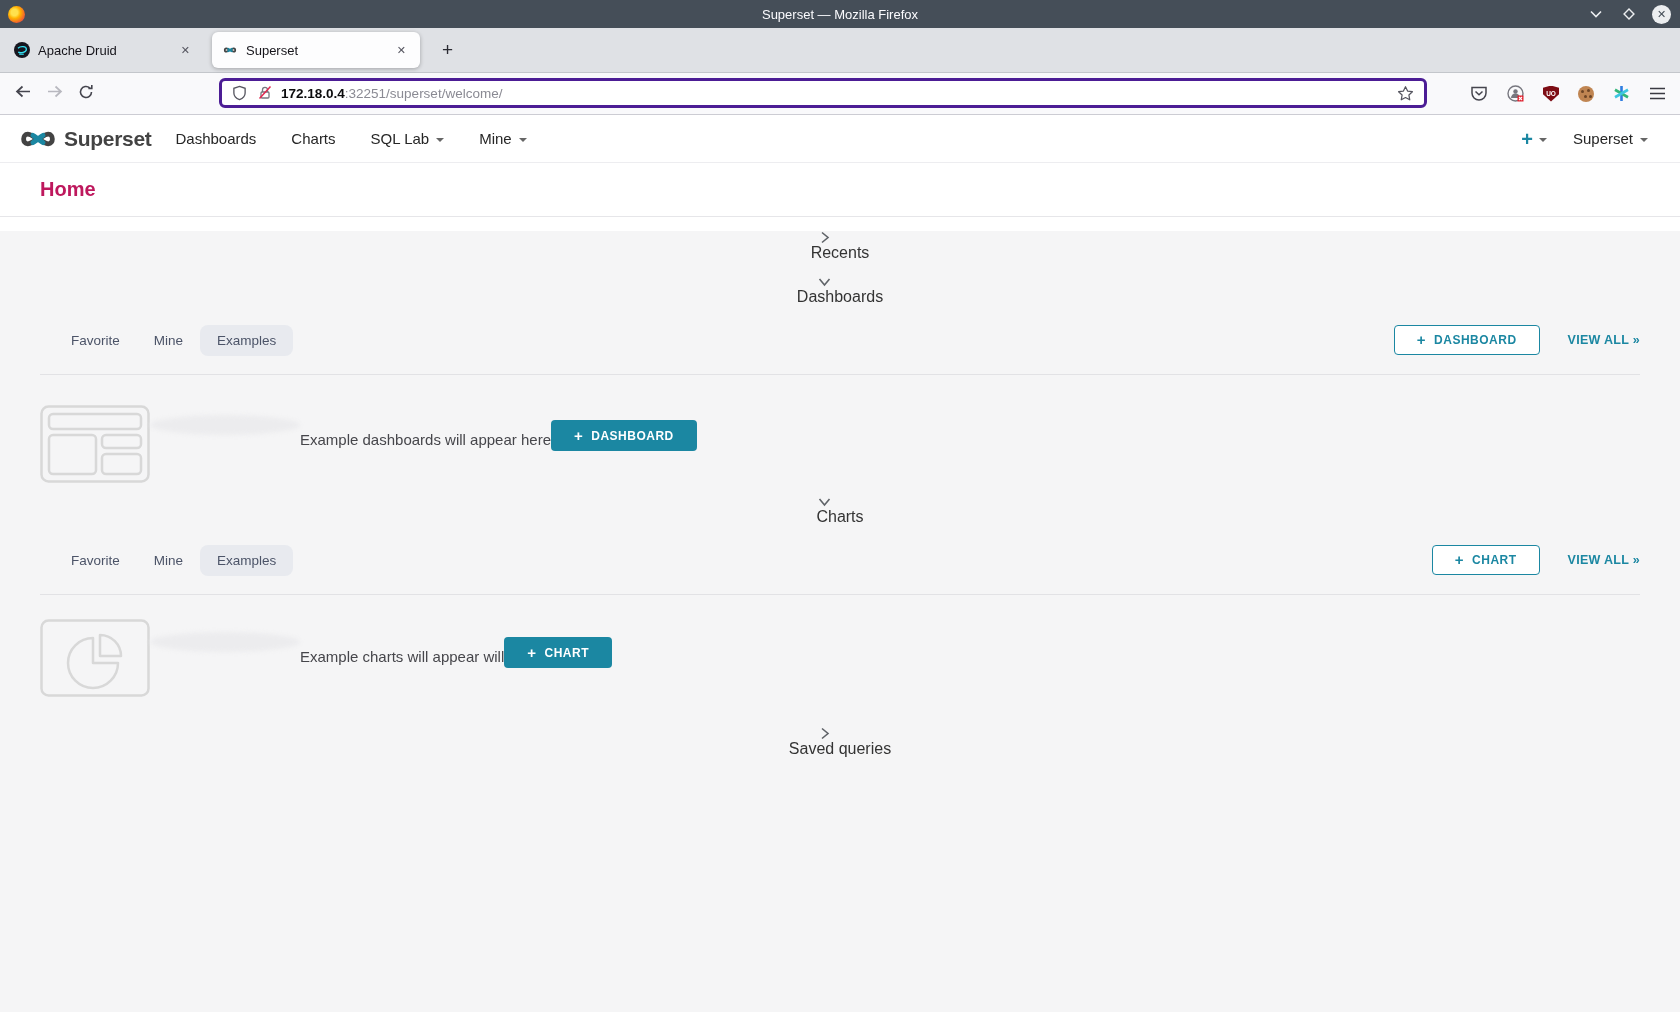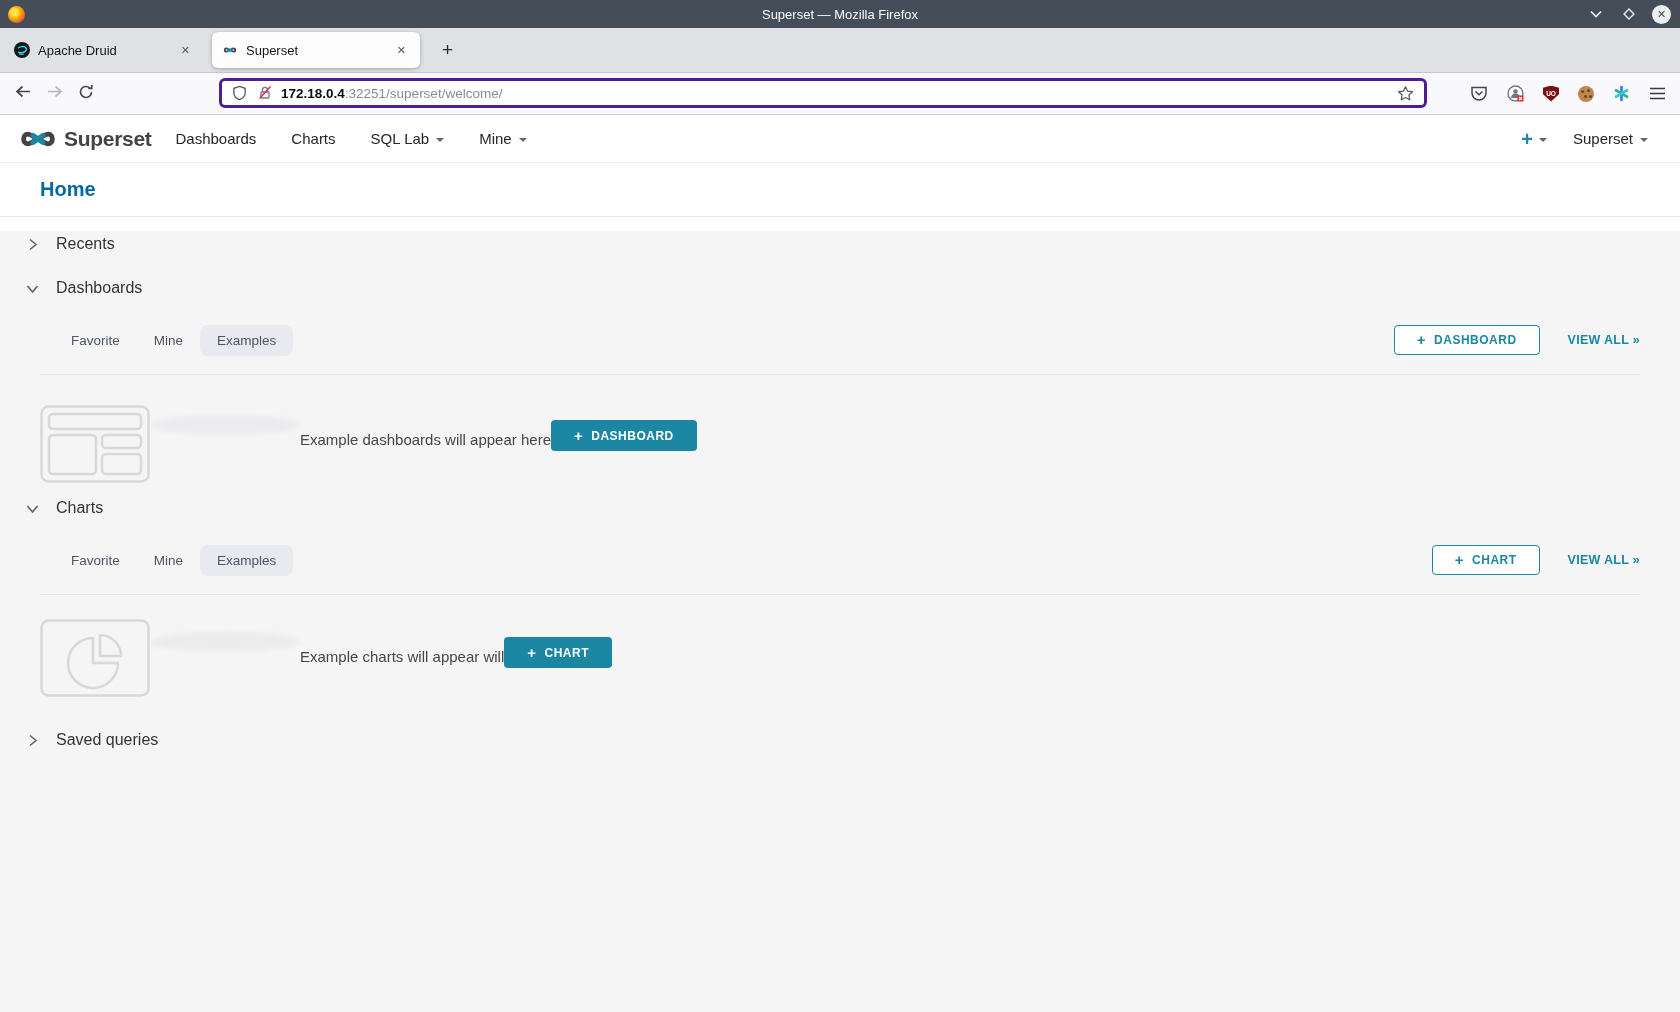--- a/index.html
+++ b/index.html
@@ -51,25 +51,25 @@
   .snav-items { display:flex; align-items:center; margin-left:24px; gap:35px; }
   .snav-item { font-size:15px; color:#262626; display:flex; align-items:center; gap:7px; padding:4px 0; }
   .caret { width:0; height:0; border-left:4px solid transparent; border-right:4px solid transparent; border-top:4.5px solid #666; margin-top:2px; }
   .snav-right { margin-left:auto; display:flex; align-items:center; gap:26px; padding-right:16px; }
   .plus-menu { display:flex; align-items:center; gap:6px; }
   .plus-menu .plus-glyph { color:#1b87a2; font-size:20px; font-weight:bold; line-height:1; }
   .settings-menu { display:flex; align-items:center; gap:7px; font-size:15px; color:#262626; }
 
   
   .home-band { height:54px; background:#fff; border-bottom:1px solid #e6e6e9; display:flex; align-items:center; padding:0 40px; }
-  .home-title { font-size:20px; font-weight:bold; color:#0369a1; }
+  .home-title { font-size:20px; font-weight:bold; color:#be185d; }
 
   
   .content { background:#f5f5f6; height:795px; padding:0 40px; }
-  .collapse-row { display:flex; align-items:center; height:26px; color:#333; font-size:16px; }
+  .collapse-row { display:flex; align-items:center; height:26px; color:#333; font-size:16px;flex-direction:column; }
   .collapse-row .chev { width:30px; display:flex; align-items:center; margin-left:-14px; }
   .row-recents { padding-top:0; margin-top:14px; }
   .row-dashboards { margin-top:18px; }
   .row-charts { margin-top:12px; }
   .row-saved { margin-top:30px; }
 
   .subheader { margin-top:18px; height:42px; display:flex; align-items:center;gap:42px; }
   .tabs { display:flex; align-items:center; margin-left:14px; }
   .tabitem { font-size:13.5px; color:#4c5468; padding:8px 17px; border-radius:8px; }
   .tabitem.active { background:#e8eaef; }

